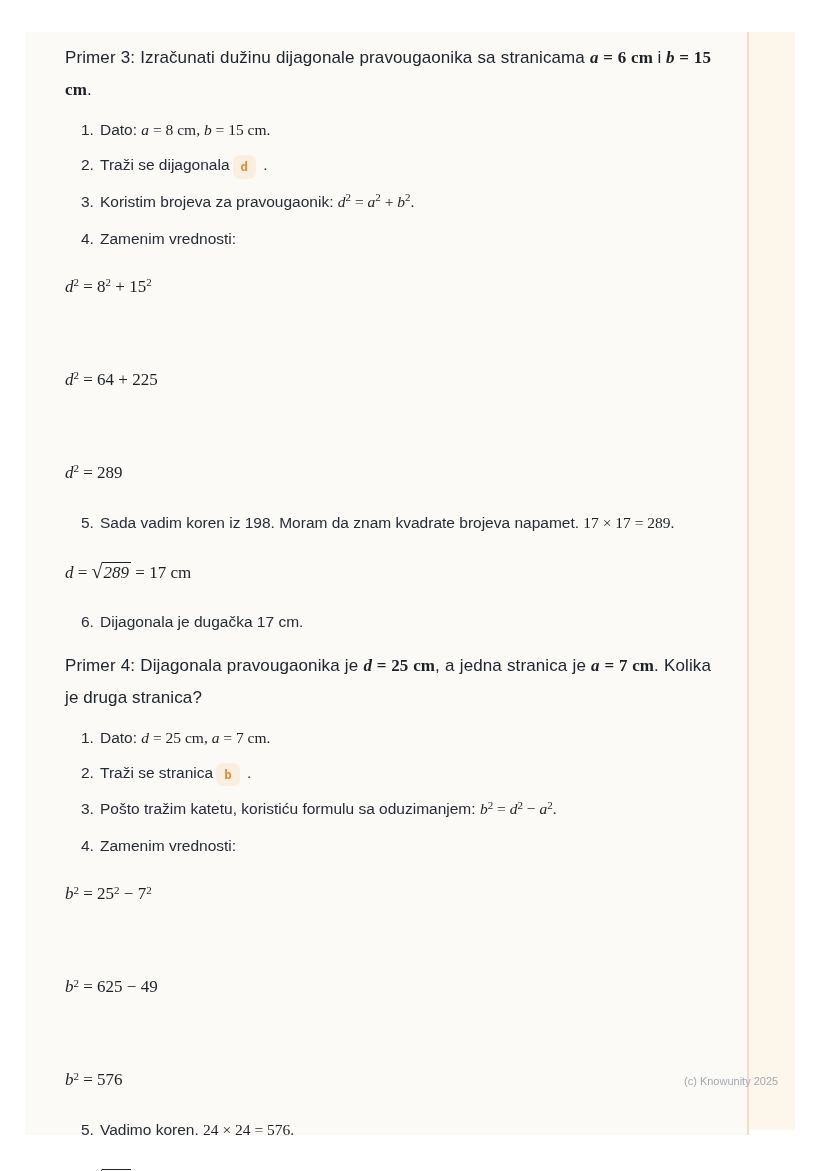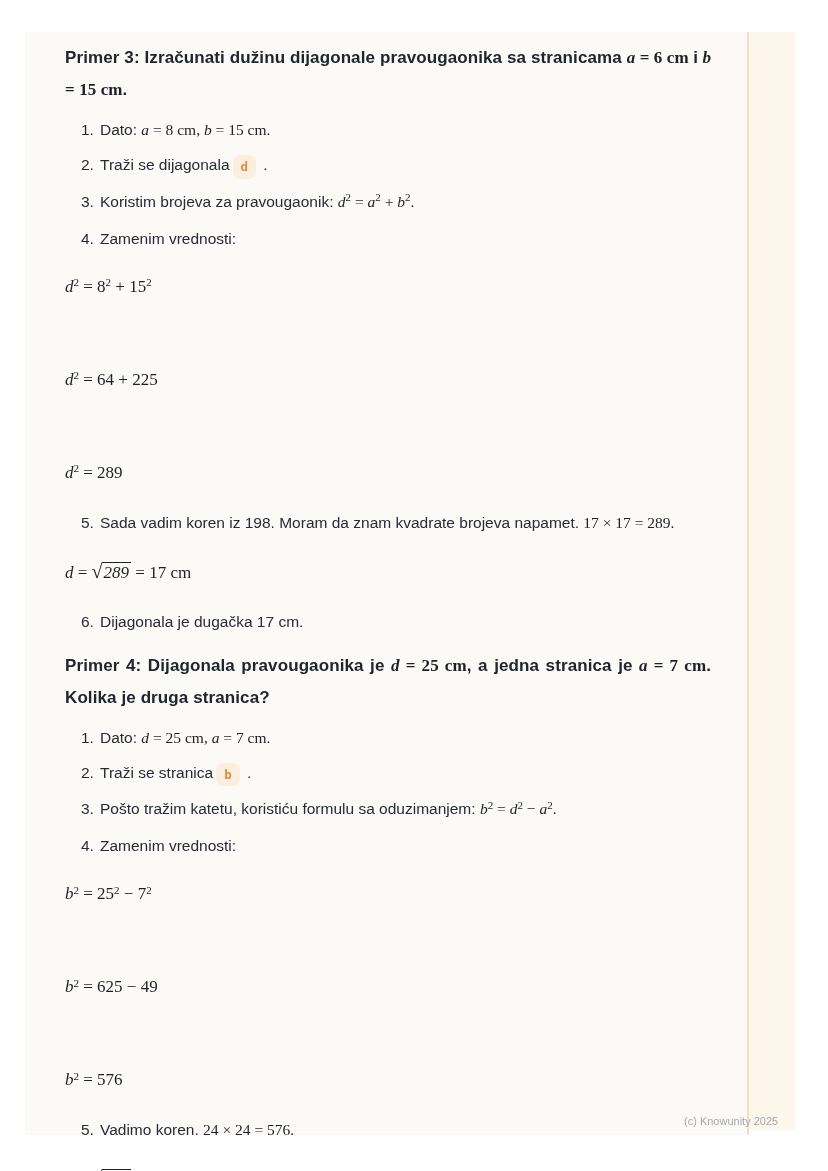--- a/index.html
+++ b/index.html
@@ -48,36 +48,36 @@
 
   .eq{
     margin:26px 0;padding-right:48px;
     font-size:17px;line-height:22px;color:var(--math-ink);
   }
   .eq + .eq{margin-top:70px;}
 
   .m,.v,.sup{font-family:"Liberation Serif",serif;color:var(--math-ink);}
   .v{font-style:italic;}
   .sup{font-size:11px;position:relative;top:-5.5px;}
-  .bh{font-weight:700;}
+  .bh{font-weight:400;}
 
   .badge{
     display:inline-block;background:var(--chip-bg);color:var(--chip-ink);
     font-family:"DejaVu Sans Mono",monospace;font-weight:700;
     font-size:12.5px;line-height:1;padding:6px 8px 5px 8px;border-radius:7px;
     margin:0 3px;position:relative;top:1px;
   }
 
   .sqrt{white-space:nowrap;}
   .sqrt .radsign{font-size:1.18em;margin-right:-1px;}
   .sqrt .radicand{border-top:1.4px solid var(--math-ink);padding:0 2px;font-style:italic;}
 
   .footer{
     position:absolute;left:684px;top:1075px;
-    font-size:11px;color:var(--muted);white-space:nowrap;margin-top:40px;
+    font-size:11px;color:var(--muted);white-space:nowrap;
   }
 </style>
 </head>
 <body>
 
 <div class="sheet-back"></div>
 <div class="sheet-front">
   <div class="content" id="lesson-content">
       <div class="ex-heading"><span class="bh">Primer 3: Izračunati dužinu dijagonale pravougaonika sa stranicama </span><span class="v">a</span><span class="m"> = 6 cm </span><span class="bh">i</span><span class="m"> </span><span class="v">b</span><span class="m"> = 15 cm</span><span class="bh">.</span></div>
       <div class="step"><span class="num">1.</span><span class="txt">Dato: </span><span class="v">a</span><span class="m"> = 8 cm, </span><span class="v">b</span><span class="m"> = 15 cm.</span></div>

